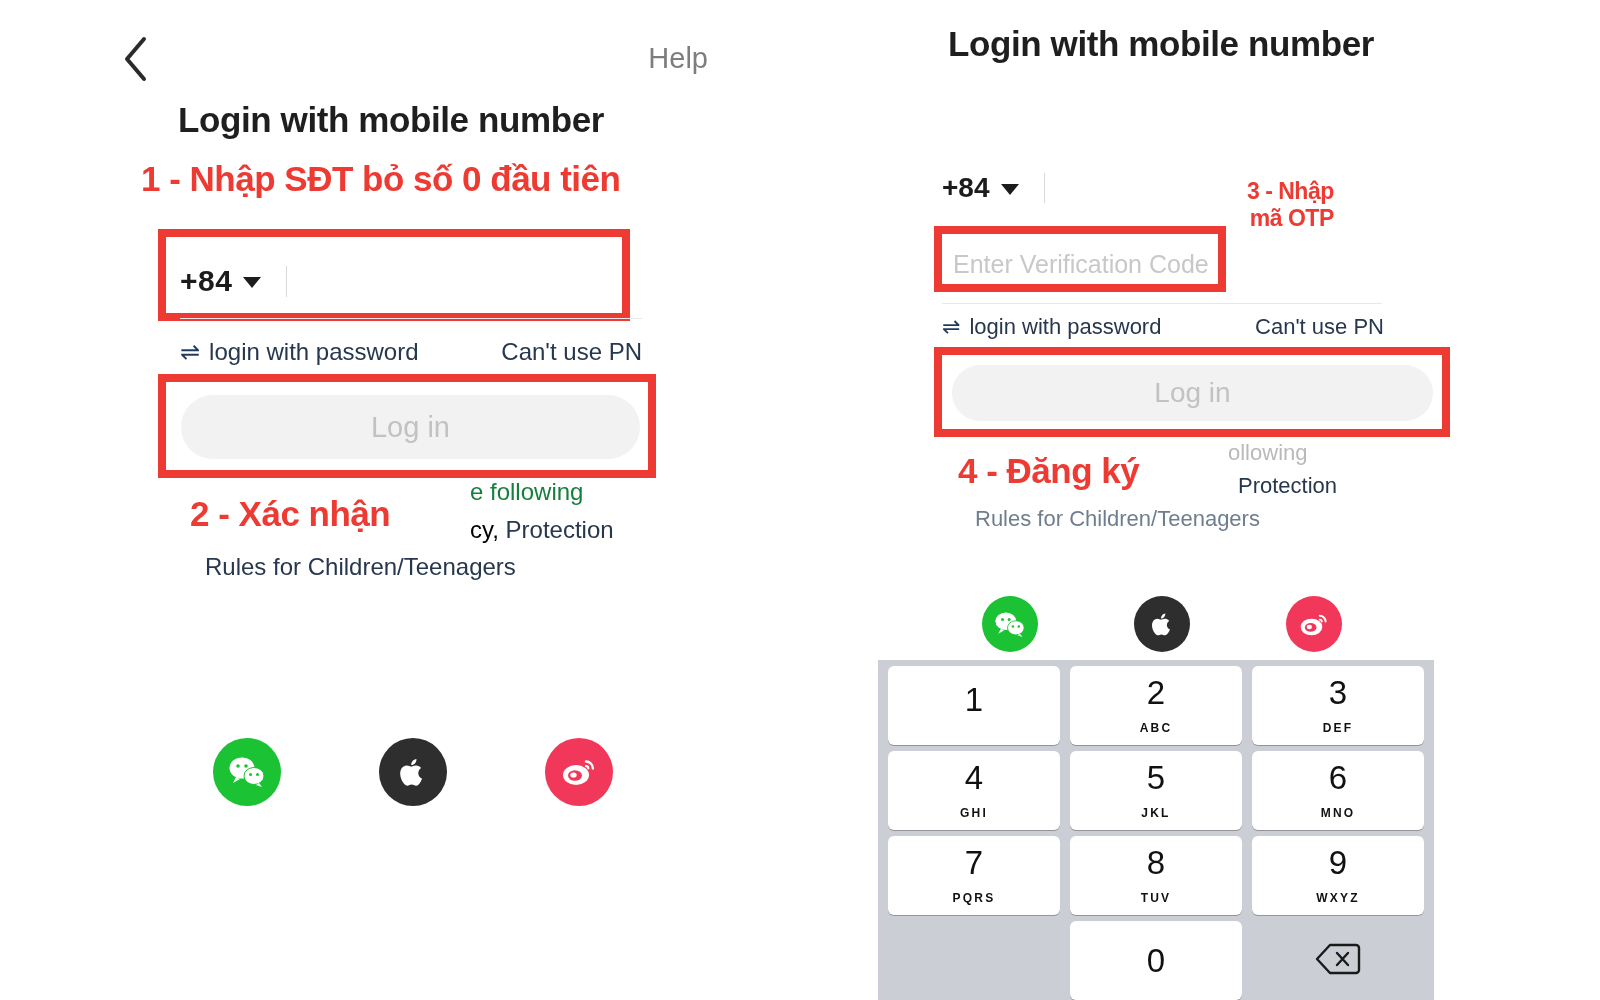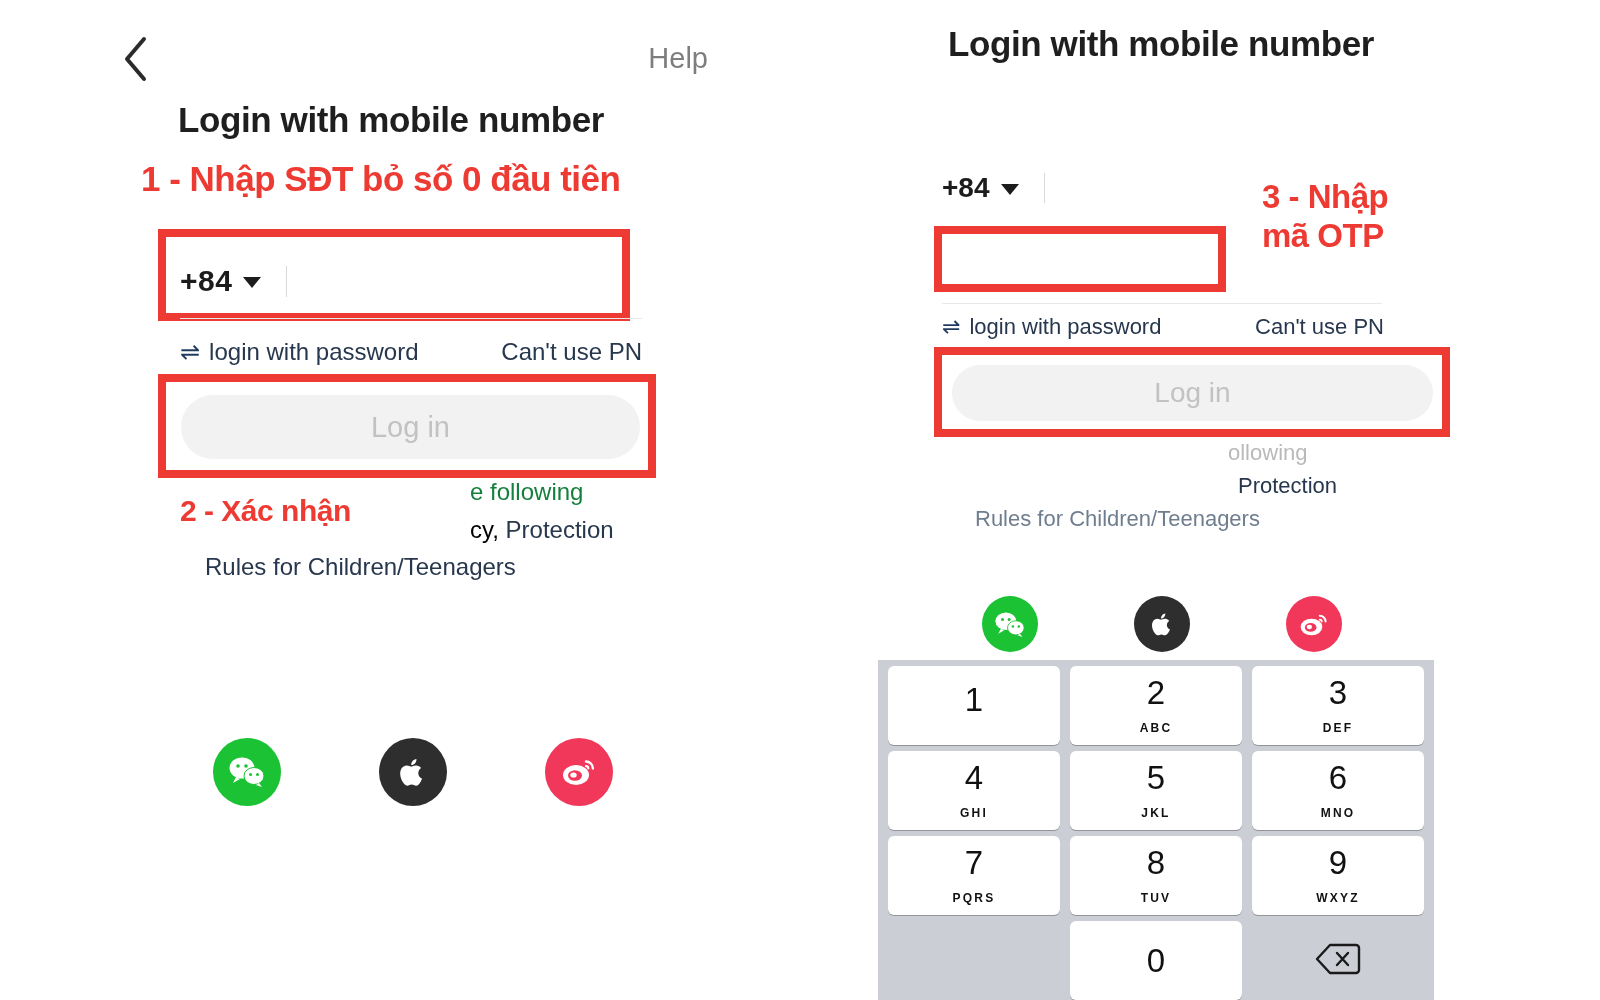--- a/index.html
+++ b/index.html
@@ -84,21 +84,21 @@
   
   #anno-box-2 { left: 158px; top: 374px; width: 498px; height: 104px; }
   #login-btn-left {
     position: absolute; left: 181px; top: 395px;
     width: 459px; height: 64px;
     background: #f2f2f2; border-radius: 32px;
     display: flex; align-items: center; justify-content: center;
   }
   #login-btn-left span { font-size: 29px; color: #c2c2c2; }
 
-  #anno-2 { left: 180px; top: 495px; font-size: 30px; }
+  #anno-2 { left: 190px; top: 495px; font-size: 35px; }
 
   
   #terms-frag-a {
     position: absolute; left: 470px; top: 478px;
     font-size: 24px; color: #15803d;
   }
   #terms-frag-b {
     position: absolute; left: 470px; top: 516px;
     font-size: 24px; color: #27374d;
   }
@@ -123,21 +123,21 @@
     letter-spacing: -0.4px;
   }
 
   .phone-row-r {
     position: absolute; left: 122px; top: 172px;
     display: flex; align-items: center;
   }
   .cc-r { font-size: 28px; font-weight: bold; color: #1c1c1c; }
   .vbar-r { width: 1px; height: 30px; background: #d9d9d9; margin-left: 25px; }
 
-  #anno-3 { left: 442px; top: 178px; font-size: 33px; line-height: 1.18; }
+  #anno-3 { left: 427px; top: 178px; font-size: 23px; line-height: 1.18; text-align: right; }
 
   #anno-box-3 { left: 114px; top: 226px; width: 292px; height: 66px; }
   #vcode-ghost {
     position: absolute; left: 133px; top: 250px;
     font-size: 25px; color: #c8c8c8;
   }
   #underline-right {
     position: absolute; left: 122px; top: 303px;
     width: 440px; height: 1px; background: #e8e8e8;
   }
@@ -294,35 +294,37 @@
     <div class="phone-row-r">
       <span class="cc-r">+84</span>
       <span class="caret"></span>
       <span class="vbar-r"></span>
     </div>
 
     <div class="anno-text" id="anno-3">3 - Nhập
 mã OTP</div>
 
     <div class="anno-box" id="anno-box-3"></div>
+    <div id="vcode-ghost">Enter Verification Code</div>
     <div id="underline-right"></div>
 
     <div class="switch-row-right">
       <span class="switch-left">
         <span class="swap-ic" style="font-size:22px">⇌</span>
         <span class="switch-txt-r">login with password</span>
       </span>
       <span class="switch-txt-r">Can't use PN</span>
     </div>
 
     <div class="anno-box" id="anno-box-4"></div>
     <div id="login-btn-right">
       <span>Log in</span>
     </div>
 
+    <div class="anno-text" id="anno-4">4 - Đăng ký</div>
 
     <div id="terms-frag-a-r">ollowing</div>
     <div id="terms-frag-b-r">Protection</div>
     <div id="terms-rules-right">Rules for Children/Teenagers</div>
 
     <div id="socials-right">
       <span class="soc sm" style="background:#1BC234">
         <span>
           <svg width="30" height="25" viewBox="0 0 36 30">
             <ellipse cx="13" cy="11" rx="12.5" ry="10.5" fill="#fff"></ellipse>

